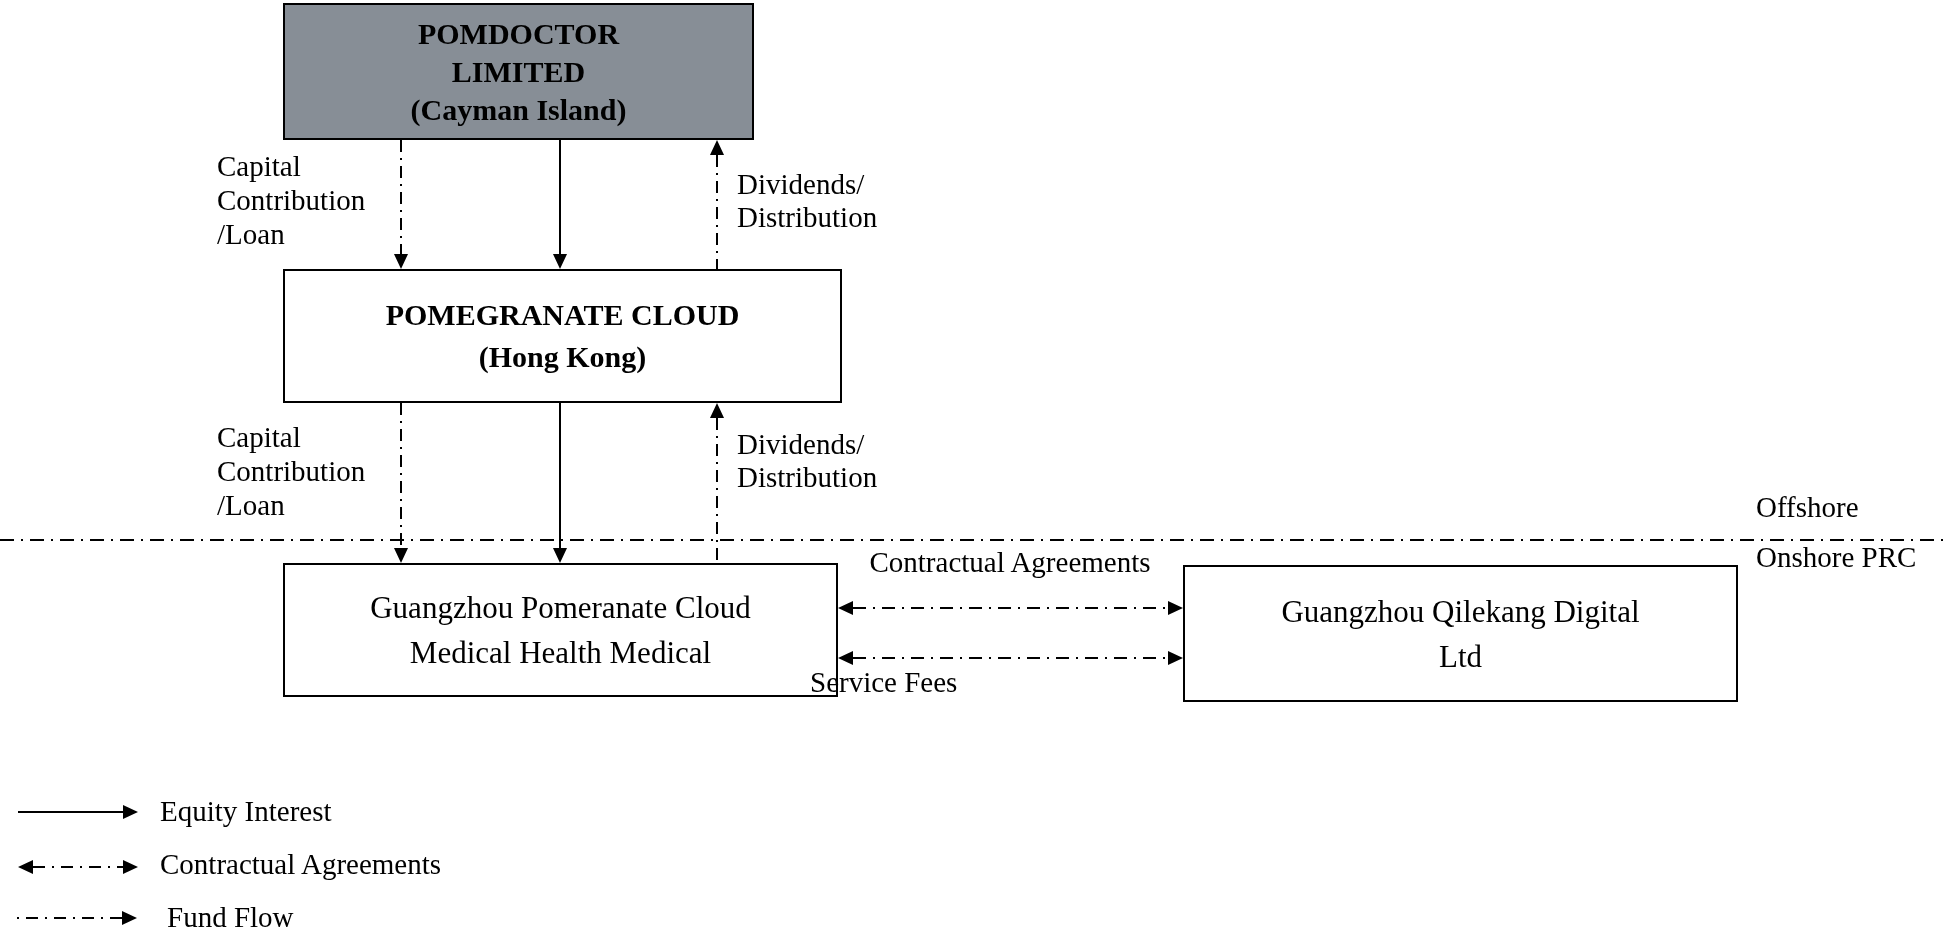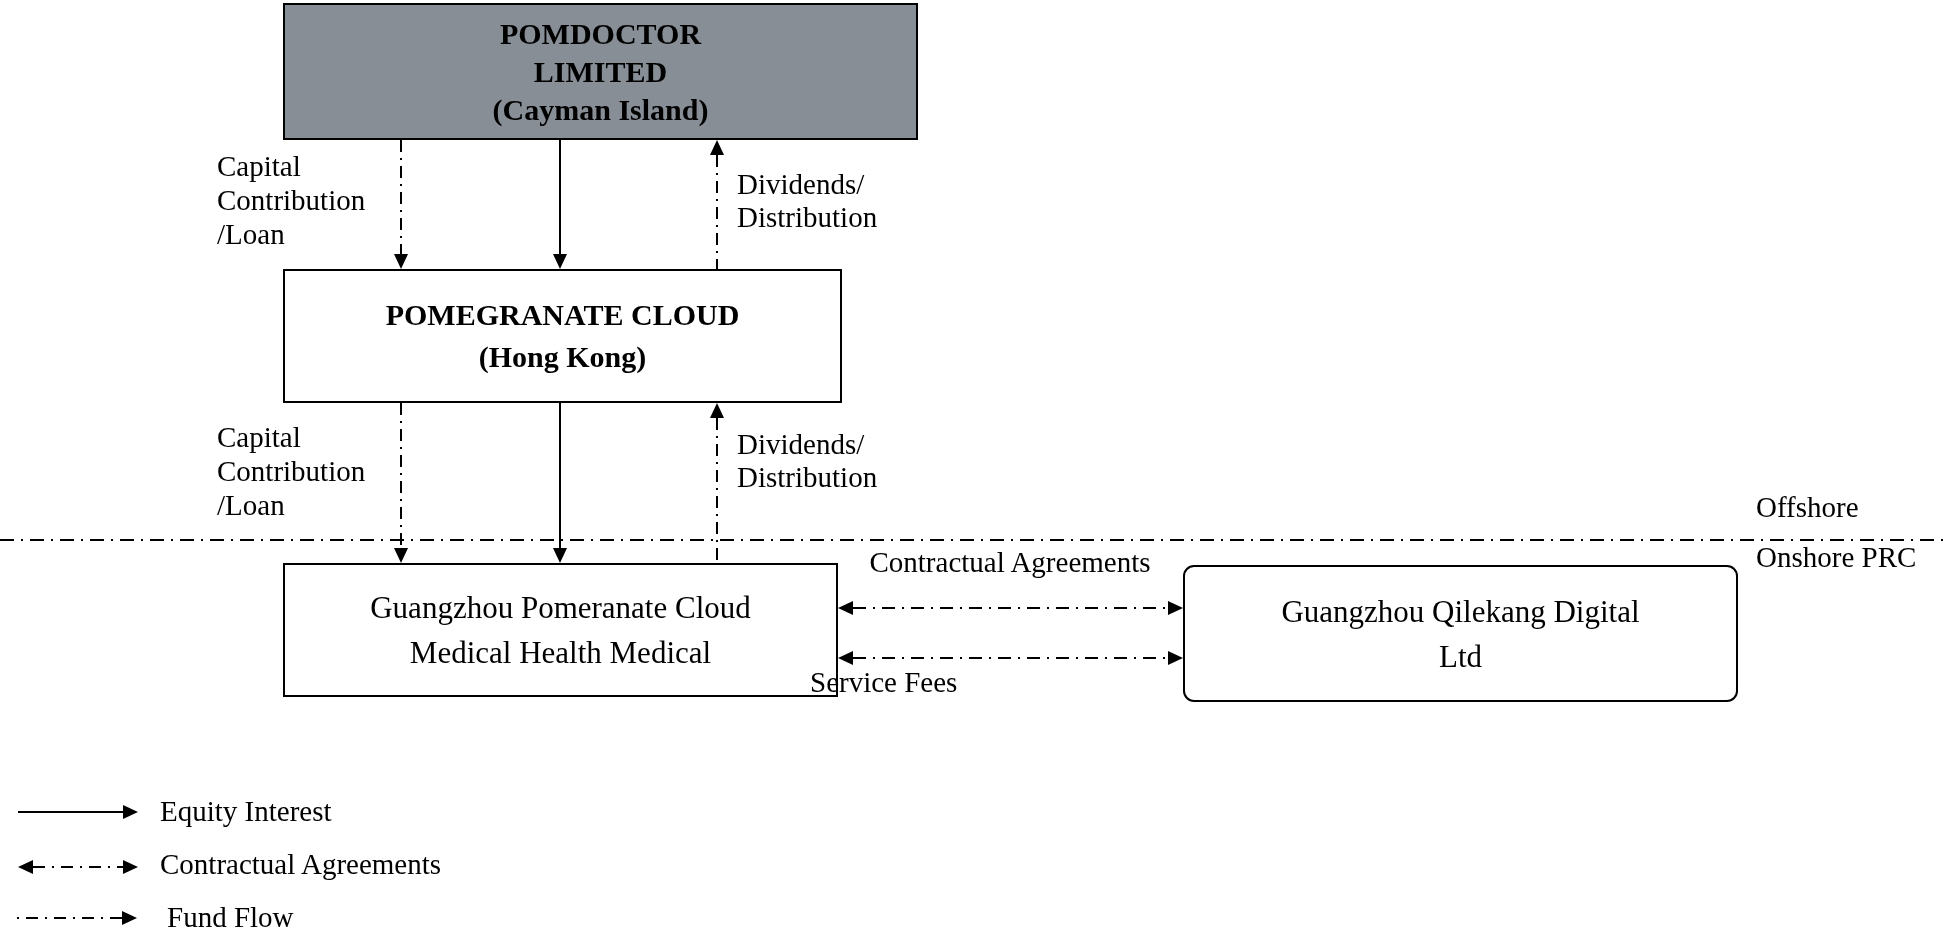--- a/index.html
+++ b/index.html
@@ -9,34 +9,34 @@
     overflow:hidden;
   }
   svg.connectors{position:absolute;left:0;top:0;width:1950px;height:938px;}
   .box{
     position:absolute;box-sizing:border-box;border:2px solid #000;
     display:flex;flex-direction:column;justify-content:center;align-items:center;
     text-align:center;background:#fff;
   }
   .box span{display:block;}
   .box-offshore-top{
-    left:283px;top:3px;width:635px;height:137px;
+    left:283px;top:3px;width:471px;height:137px;
     background:#878E96;font-weight:bold;font-size:30px;line-height:38px;
   }
   .box-offshore-mid{
     left:283px;top:269px;width:559px;height:134px;
     font-weight:bold;font-size:30px;line-height:42px;
   }
   .box-onshore-left{
     left:283px;top:563px;width:555px;height:134px;
     font-size:31px;line-height:45px;
   }
   .box-onshore-right{
     left:1183px;top:565px;width:555px;height:137px;
-    font-size:31px;line-height:45px;border-radius:11px;
+    font-size:31px;line-height:45px;
   }
   .lbl{position:absolute;font-size:29px;line-height:33px;white-space:nowrap;}
   .lbl span{display:block;}
   .lbl-capital-1{left:217px;top:149px;line-height:34px;}
   .lbl-dividends-1{left:737px;top:168px;}
   .lbl-capital-2{left:217px;top:420px;line-height:34px;}
   .lbl-dividends-2{left:737px;top:428px;}
   .lbl-contractual{left:810px;top:546px;width:400px;text-align:center;}
   .lbl-servicefees{left:810px;top:666px;width:400px;}
   .lbl-offshore{left:1756px;top:491px;}

